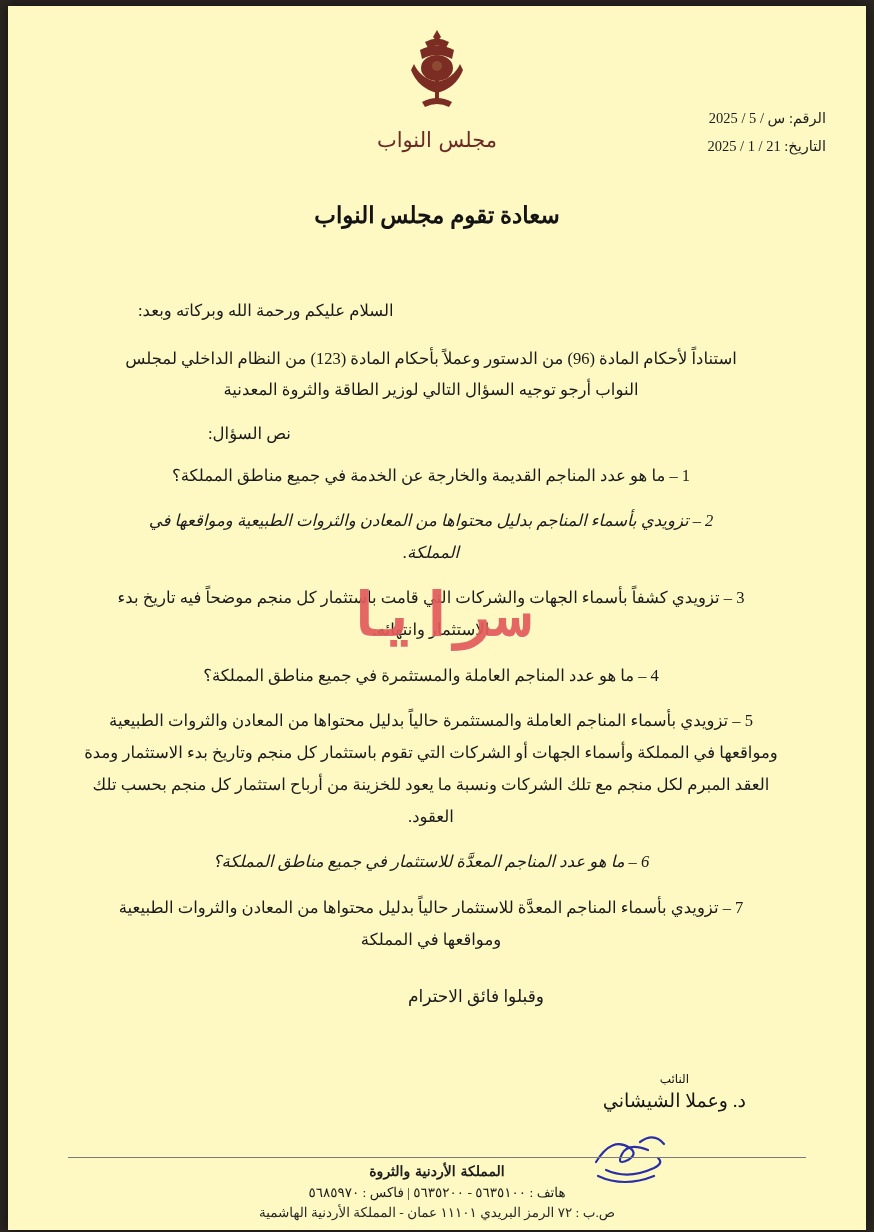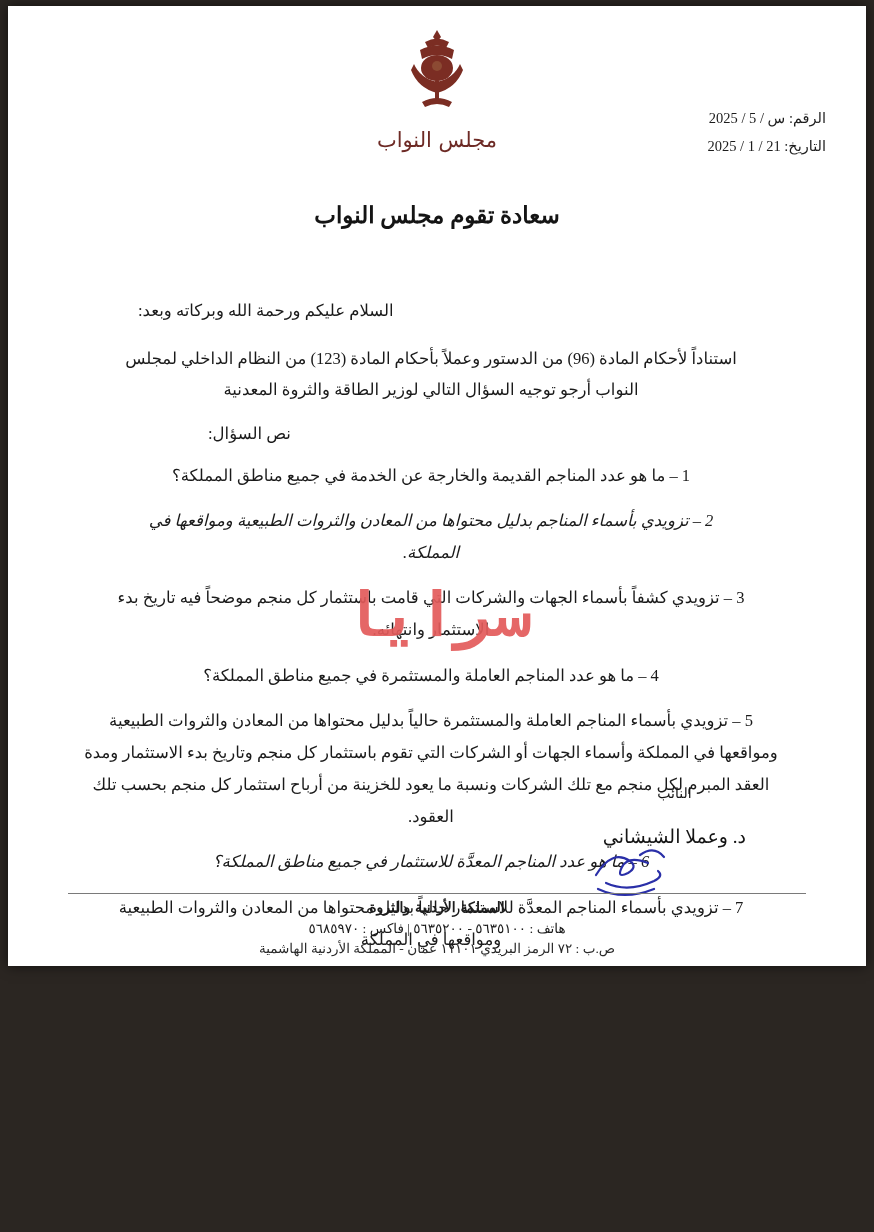--- a/index.html
+++ b/index.html
@@ -11,22 +11,22 @@
     height: 1232px;
     background: #2b2622;
     font-family: "Liberation Serif", serif;
     overflow: hidden;
   }
   .page {
     position: absolute;
     left: 8px;
     top: 6px;
     width: 858px;
-    height: 960px;
-    background: #ffffff;
+    height: 1224px;
+    background: #fef9c3;
     box-shadow: 0 0 12px rgba(0,0,0,0.6);
     overflow: hidden;
   }
   .page-inner {
     position: relative;
     width: 100%;
     height: 100%;
     padding: 0;
   }
   
@@ -122,23 +122,23 @@
   }
   
   .sig-block {
     position: absolute;
     bottom: 118px;
     right: 120px;
     text-align: center;
     direction: rtl;
   }
   .sig-role {
-    font-size: 14px;
+    font-size: 12px;
     color: #141414;
-    margin-bottom: 23px;
+    margin-bottom: 2px;
   }
   .sig-name {
     font-size: 19px;
     color: #141414;
   }
   .sig-scribble {
     position: absolute;
     top: 46px;
     right: 8px;
     width: 160px;

